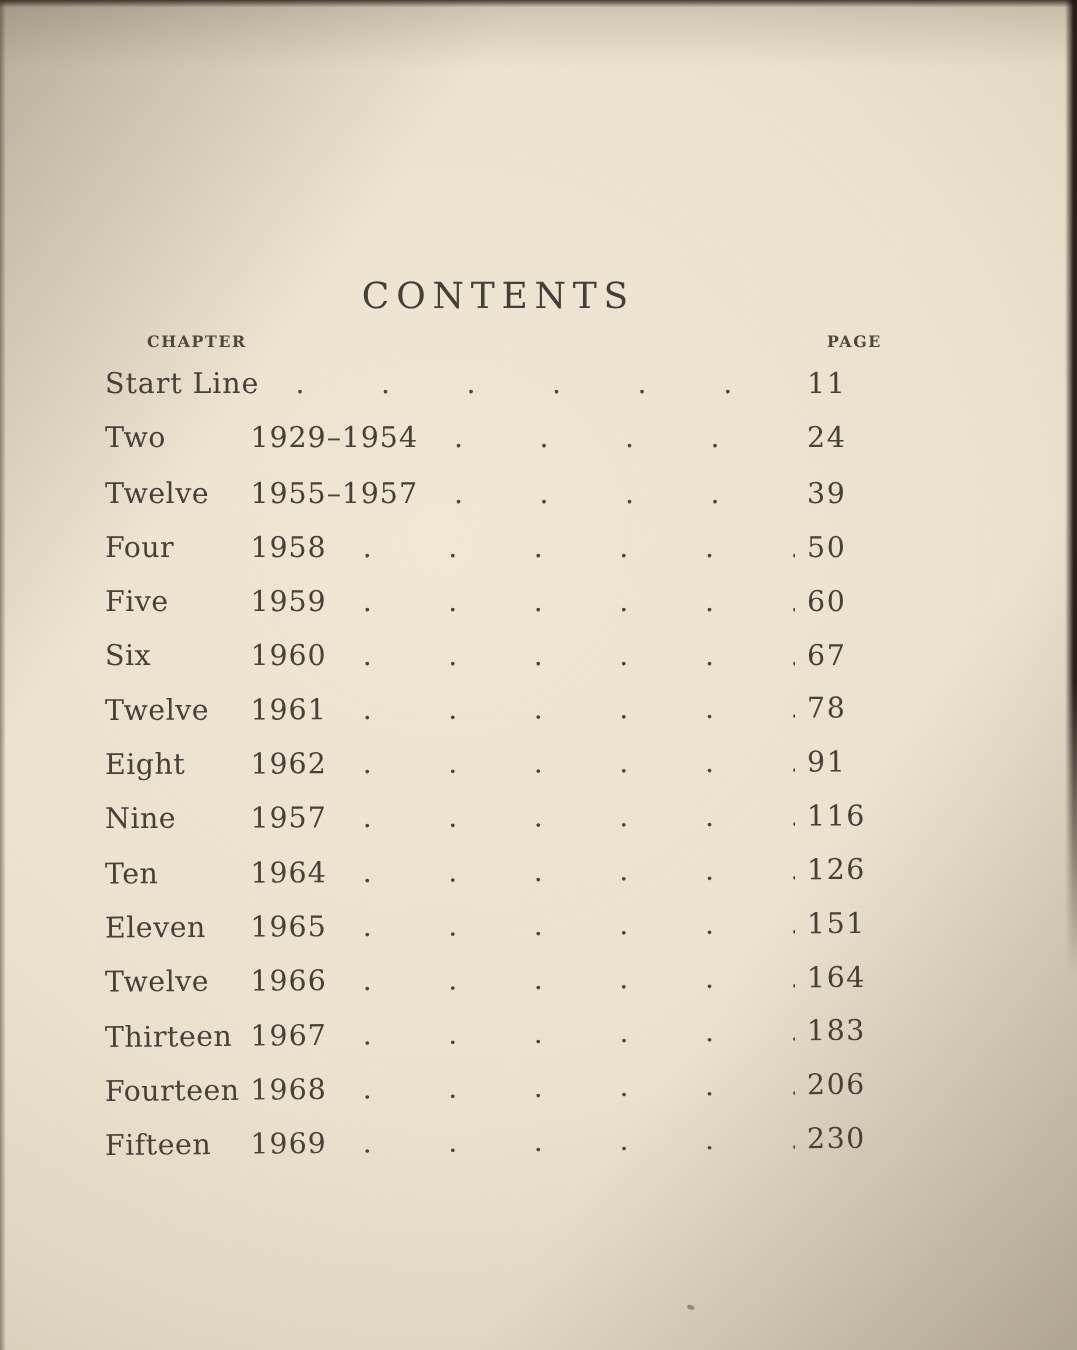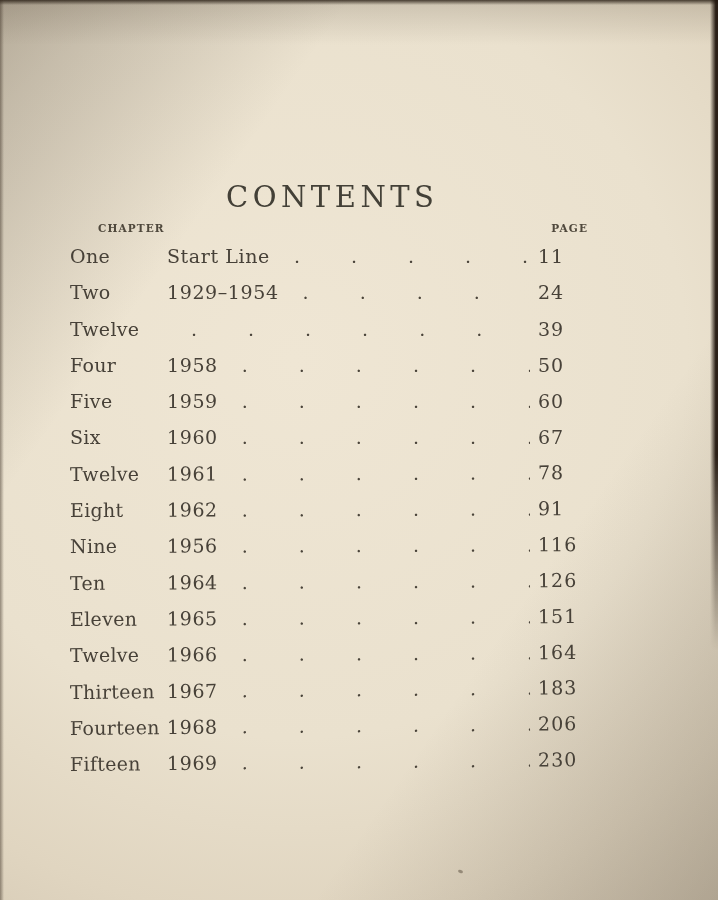--- a/index.html
+++ b/index.html
@@ -45,21 +45,21 @@
     transform: rotate(20deg);
   }
 
   
   .content {
     position: absolute; left: 70px; top: 182px; width: 520px;
     color: #474138;
   }
   .title {
     margin: 0 0 9px 0;
-    font-size: 29px; font-weight: normal;
+    font-size: 24px; font-weight: normal;
     line-height: 30px;
     text-align: center;
     letter-spacing: 4.5px; padding-left: 4.5px;
     color: #434037;
   }
   .headrow {
     display: flex; justify-content: space-between;
     font-size: 10.5px; font-weight: bold;
     letter-spacing: 1.1px;
     line-height: 15px;
@@ -101,35 +101,35 @@
     <h1 class="title">CONTENTS</h1>
 
     <div class="headrow">
       <span class="ch">CHAPTER</span>
       <span class="ph">PAGE</span>
     </div>
 
     <div class="rows">
 
       <div class="toc-row">
-        <span class="chap">One</span>
         <span class="chtitle">Start Line</span>
         <span class="leader">..........</span>
         <span class="pagenum">11</span>
       </div>
 
       <div class="toc-row">
         <span class="chap">Two</span>
         <span class="chtitle">1929–1954</span>
         <span class="leader">..........</span>
         <span class="pagenum">24</span>
       </div>
 
       <div class="toc-row">
         <span class="chap">Twelve</span>
+        <span class="chtitle">1955–1957</span>
         <span class="leader">..........</span>
         <span class="pagenum">39</span>
       </div>
 
       <div class="toc-row">
         <span class="chap">Four</span>
         <span class="chtitle">1958</span>
         <span class="leader">..........</span>
         <span class="pagenum">50</span>
       </div>
@@ -157,21 +157,21 @@
 
       <div class="toc-row">
         <span class="chap">Eight</span>
         <span class="chtitle">1962</span>
         <span class="leader">..........</span>
         <span class="pagenum">91</span>
       </div>
 
       <div class="toc-row">
         <span class="chap">Nine</span>
-        <span class="chtitle">1956</span>
+        <span class="chtitle">1957</span>
         <span class="leader">..........</span>
         <span class="pagenum">116</span>
       </div>
 
       <div class="toc-row">
         <span class="chap">Ten</span>
         <span class="chtitle">1964</span>
         <span class="leader">..........</span>
         <span class="pagenum">126</span>
       </div>

